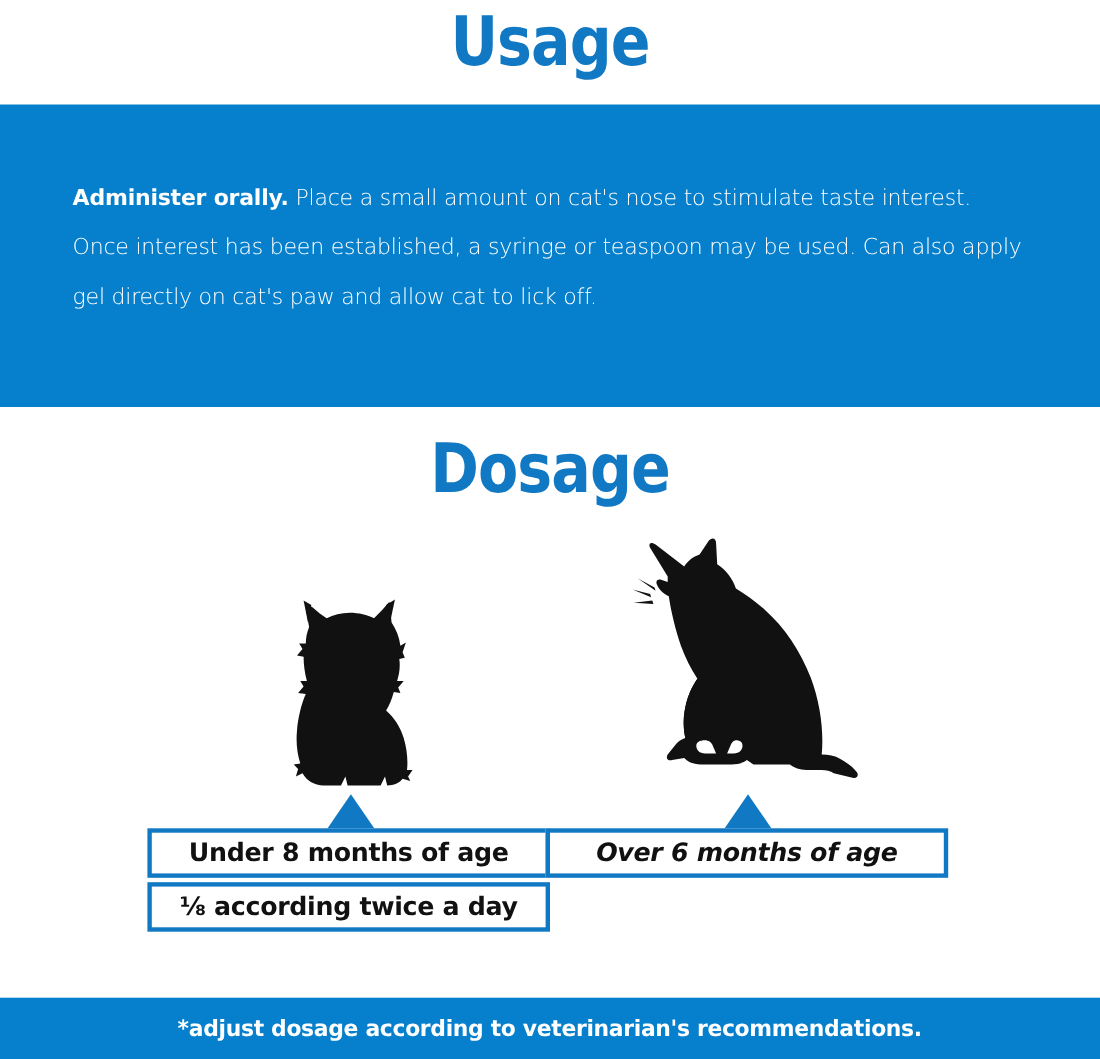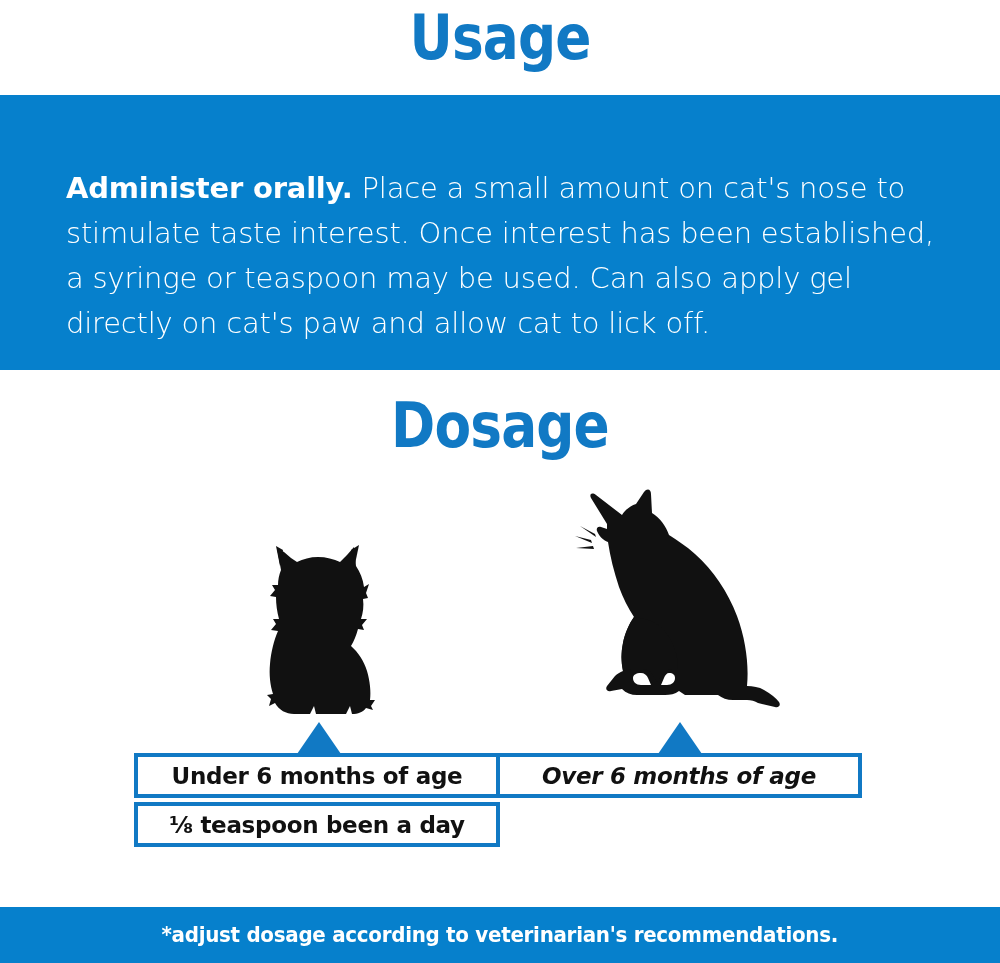--- a/index.html
+++ b/index.html
@@ -47,21 +47,21 @@
     height: 275px;
     background: #0680cc;
   }
   #usage-paragraph {
     position: absolute;
     top: 42px;
     left: 66px;
     width: 870px;
     color: #ffffff;
     font-family: "DejaVu Sans", sans-serif;
-    font-size: 29px;
+    font-size: 20px;
     line-height: 45px;
     letter-spacing: -0.2px;
     font-weight: 300;
   }
   #usage-paragraph .lead {
     font-weight: bold;
   }
 
   
   #dosage-area {
@@ -283,25 +283,25 @@
     </svg>
   </div>
 </div>
 
 <div class="pointer-triangle" id="pointer-kitten"></div>
 <div class="pointer-triangle" id="pointer-adult"></div>
 
 <div id="dosage-table">
 
   <div class="dosage-row">
-    <div class="dosage-cell col-left">Under 6 months of age</div>
+    <div class="dosage-cell col-left">Under 8 months of age</div>
     <div class="dosage-cell col-right">Over 6 months of age</div>
   </div>
 
   <div class="dosage-row">
-    <div class="dosage-cell col-left">⅛ teaspoon been a day</div>
+    <div class="dosage-cell col-left">⅛ according twice a day</div>
   </div>
 
 </div>
 
 <div id="footer-band">
   <span id="footer-note">*adjust dosage according to veterinarian's recommendations.</span>
 </div>
 
 </body></html>

